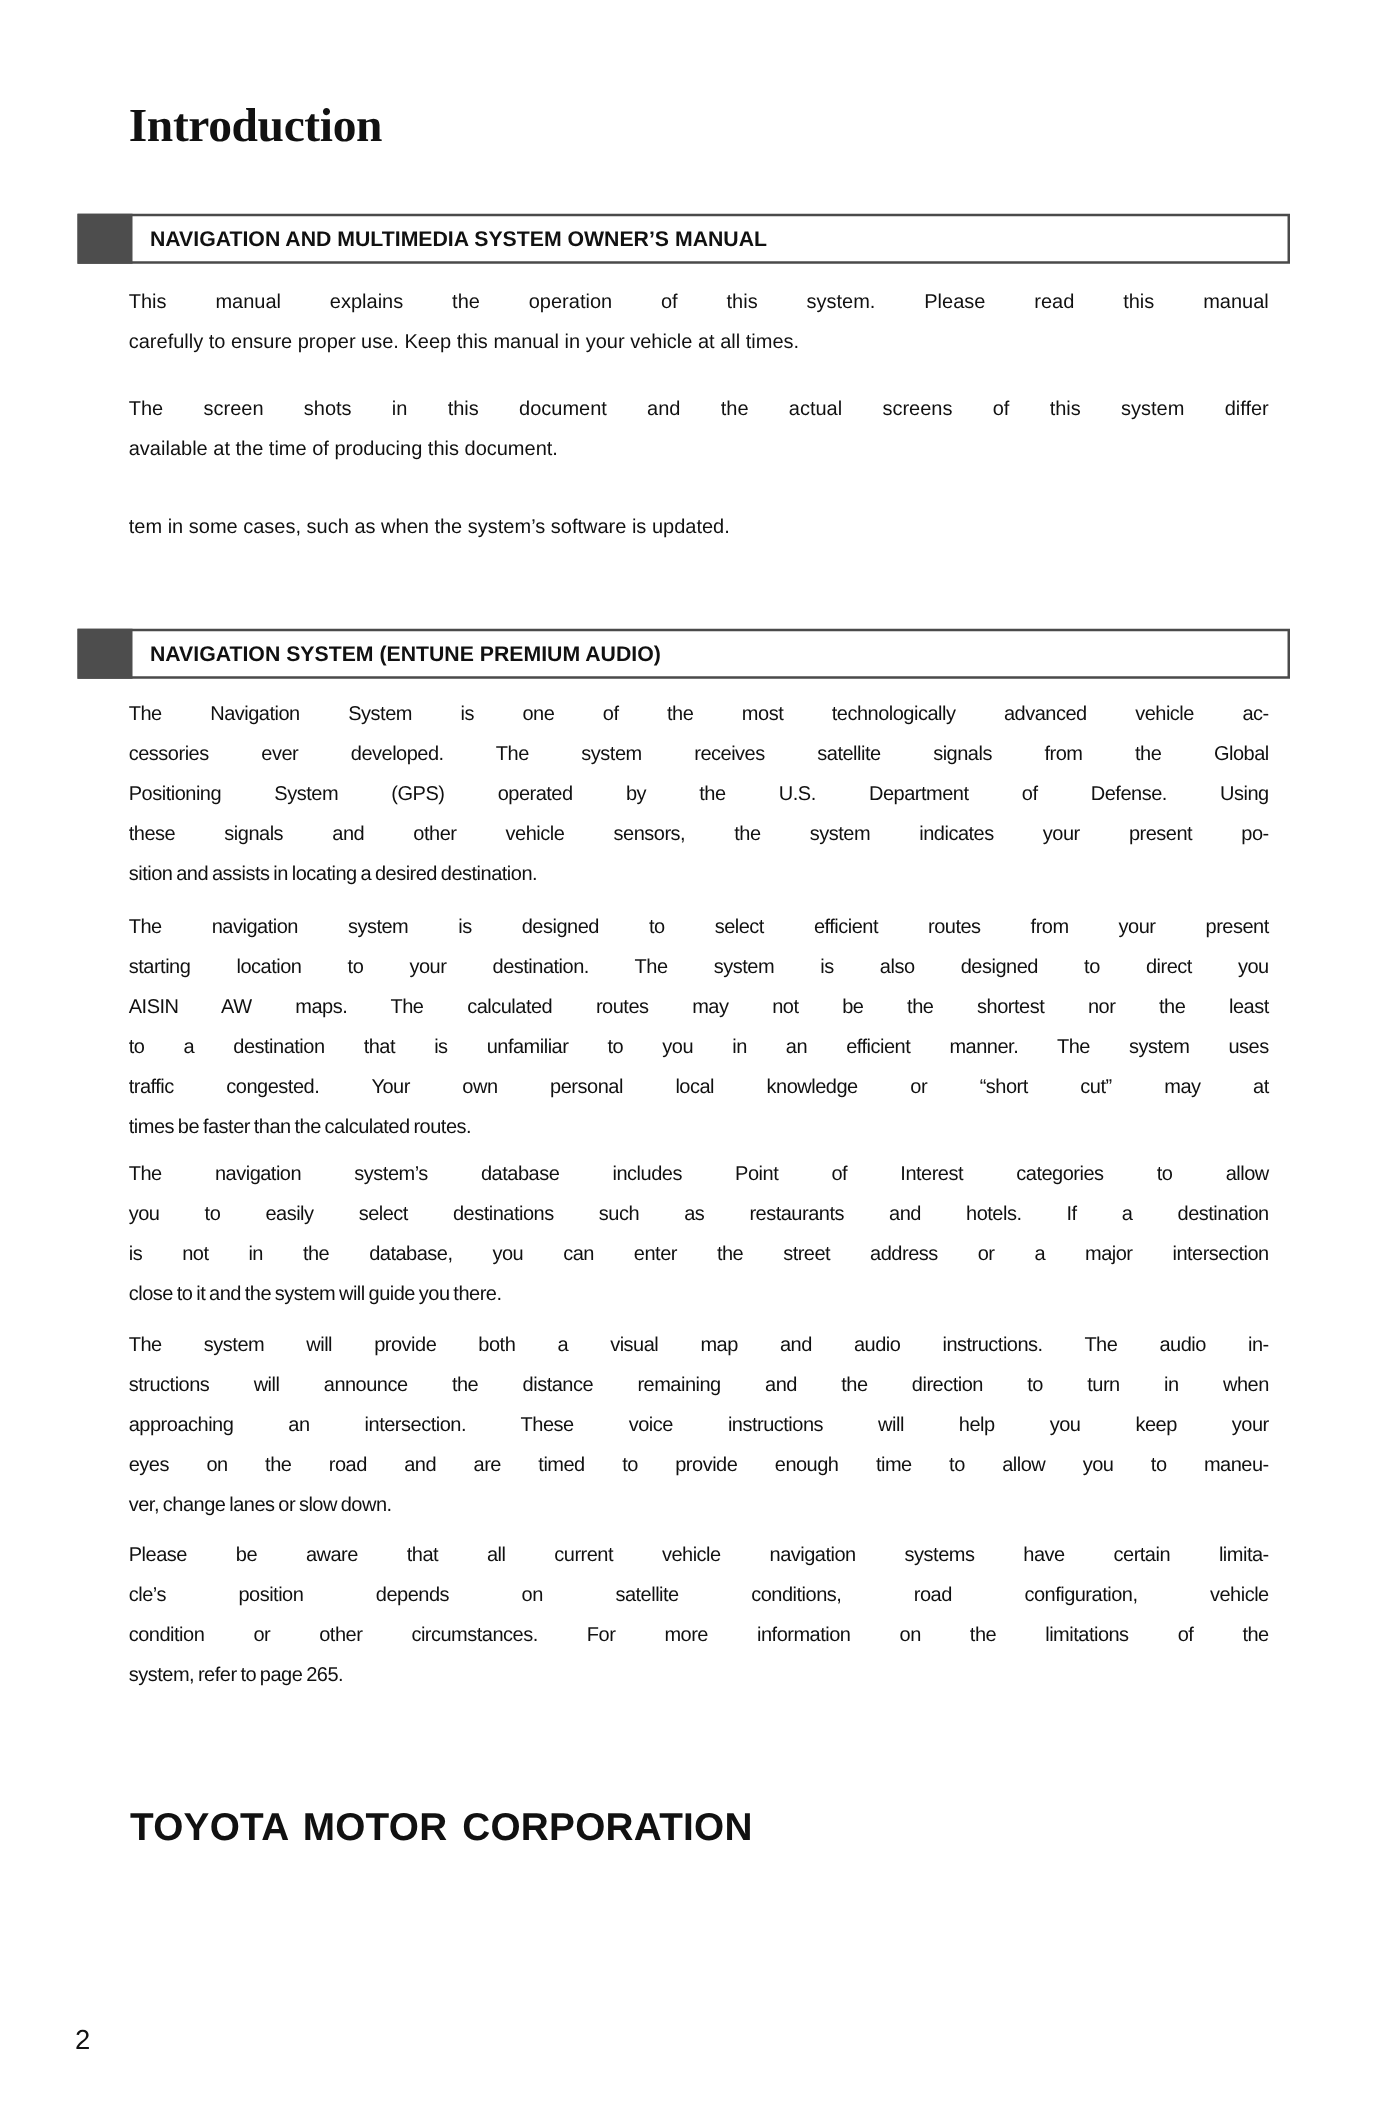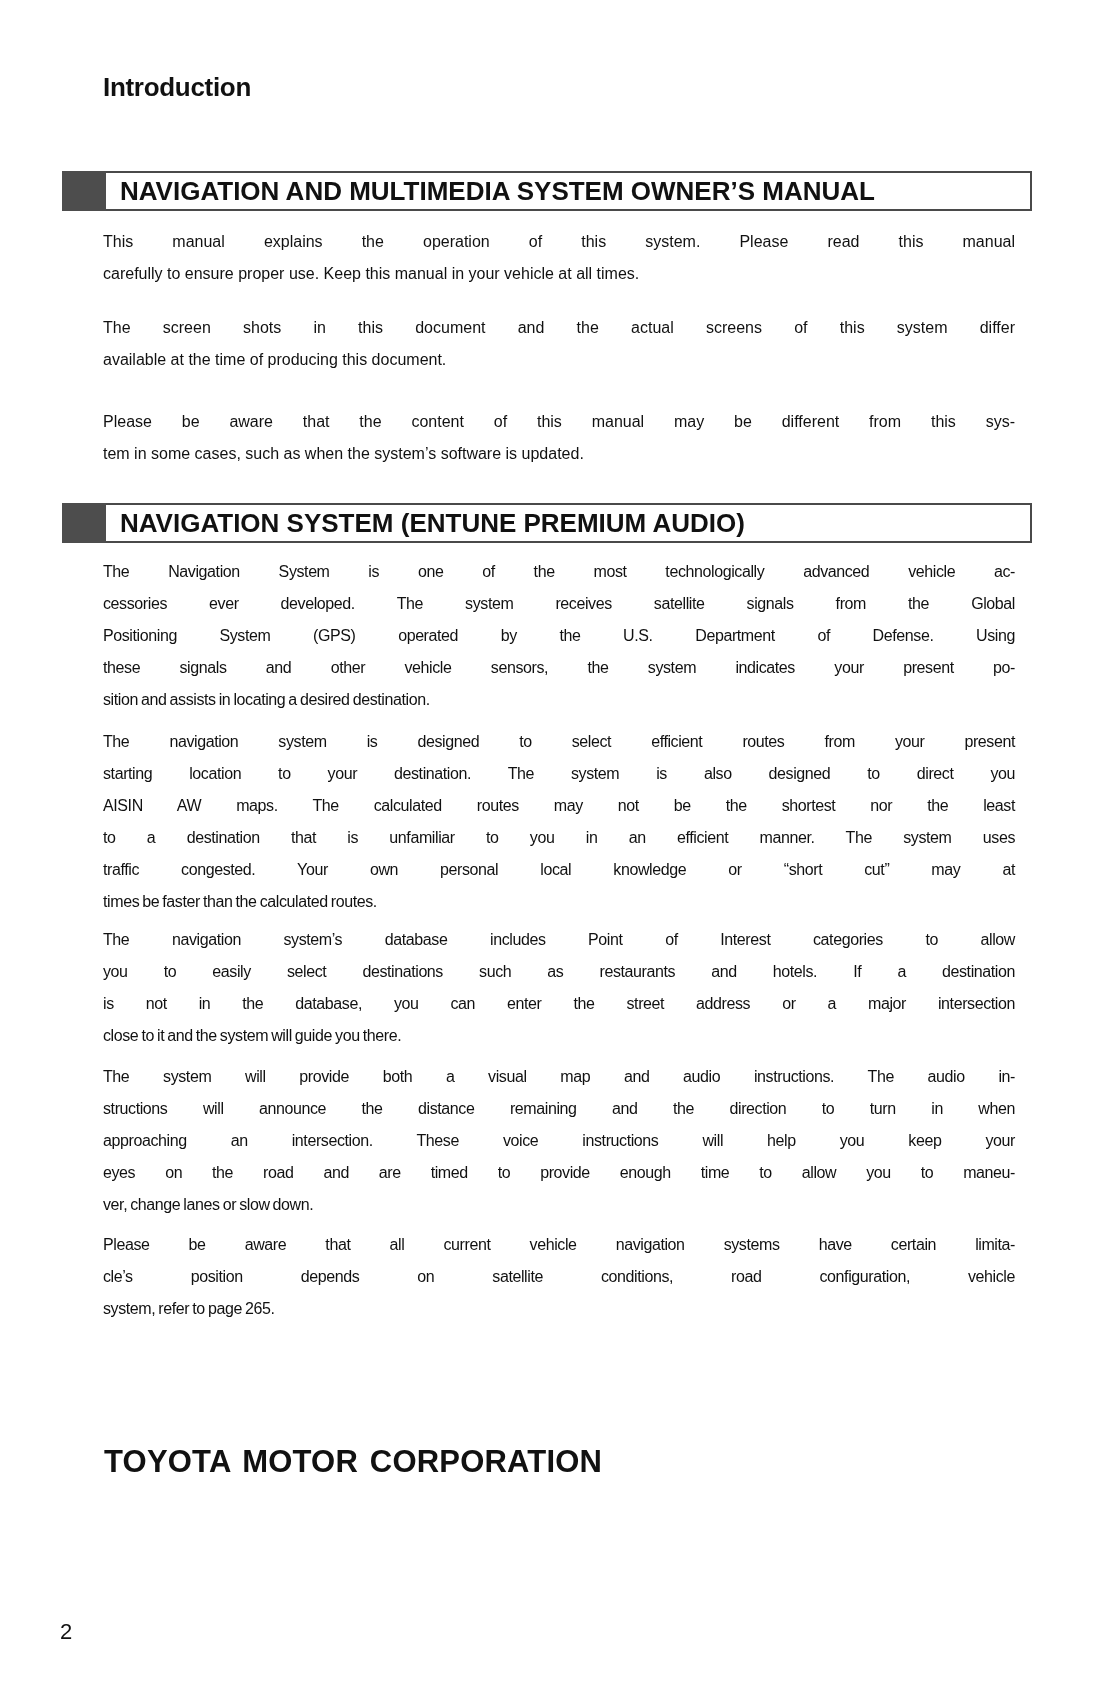--- a/index.html
+++ b/index.html
@@ -1,23 +1,23 @@
 <!DOCTYPE html>
 <html><head>
 <meta charset="utf-8">
 <style>
   html, body { margin:0; padding:0; background:#ffffff; }
   body { width:1103px; height:1693px; position:relative; overflow:hidden;
          font-family:"Liberation Sans", sans-serif; color:#111111; }
-  .title { position:absolute; left:103px; top:64px; font-size:26px; font-weight:bold;
-           letter-spacing:-0.3px; margin:0; line-height:46px; }
+  .title { position:absolute; left:103px; top:78px; font-size:38px; font-weight:bold;
+           letter-spacing:-0.3px; margin:0; line-height:46px;font-family:Liberation Serif, serif; }
   .section-head { position:absolute; left:62px; width:970px; height:40px;
                   border:2px solid #4a4a4a; box-sizing:border-box; background:#fff; }
   .section-head .block { position:absolute; left:-2px; top:-2px; width:44px; height:40px; background:#4d4d4d; }
-  .section-head .label { position:absolute; left:56px; top:0; line-height:37px; font-size:26px;
+  .section-head .label { position:absolute; left:56px; top:0; line-height:37px; font-size:17px;
                          font-weight:bold; color:#111; white-space:nowrap; }
   .para { position:absolute; left:103px; width:912px; font-size:16px; }
   .line { display:block; height:32px; line-height:32px; white-space:nowrap;
           text-align:justify; text-align-last:justify; }
   .line.last { text-align:center; text-align-last:left; }
   .condensed .line { letter-spacing:-0.4px; word-spacing:-1px; }
   .corp { position:absolute; left:104px; top:1444px; font-size:31px; font-weight:bold;
           letter-spacing:0.2px; word-spacing:3px; }
   .page-num { position:absolute; left:60px; top:1619px; font-size:22px; }
 </style>
@@ -33,21 +33,20 @@
 
 <div class="para" style="top:226px;">
     <span class="line">This manual explains the operation of this system. Please read this manual</span>
     <span class="line last">carefully to ensure proper use. Keep this manual in your vehicle at all times.</span>
   </div>
 <div class="para" style="top:312px;">
     <span class="line">The screen shots in this document and the actual screens of this system differ</span>
     <span class="line last">available at the time of producing this document.</span>
   </div>
 <div class="para" style="top:406px;">
-    <span class="line">Please be aware that the content of this manual may be different from this sys-</span>
     <span class="line last">tem in some cases, such as when the system’s software is updated.</span>
   </div>
 
 <div class="section-head" style="top:503px;">
   <div class="block"></div>
   <div class="label">NAVIGATION SYSTEM (ENTUNE PREMIUM AUDIO)</div>
 </div>
 
 <div class="para condensed" style="top:556px;">
     <span class="line">The Navigation System is one of the most technologically advanced vehicle ac-</span>
@@ -73,17 +72,18 @@
 <div class="para condensed" style="top:1061px;">
     <span class="line">The system will provide both a visual map and audio instructions. The audio in-</span>
     <span class="line">structions will announce the distance remaining and the direction to turn in when</span>
     <span class="line">approaching an intersection. These voice instructions will help you keep your</span>
     <span class="line">eyes on the road and are timed to provide enough time to allow you to maneu-</span>
     <span class="line last">ver, change lanes or slow down.</span>
   </div>
 <div class="para condensed" style="top:1229px;">
     <span class="line">Please be aware that all current vehicle navigation systems have certain limita-</span>
     <span class="line">cle’s position depends on satellite conditions, road configuration, vehicle</span>
+    <span class="line">condition or other circumstances. For more information on the limitations of the</span>
     <span class="line last">system, refer to page 265.</span>
   </div>
 
 <div class="corp">TOYOTA MOTOR CORPORATION</div>
 <div class="page-num">2</div>
 
 </body></html>

